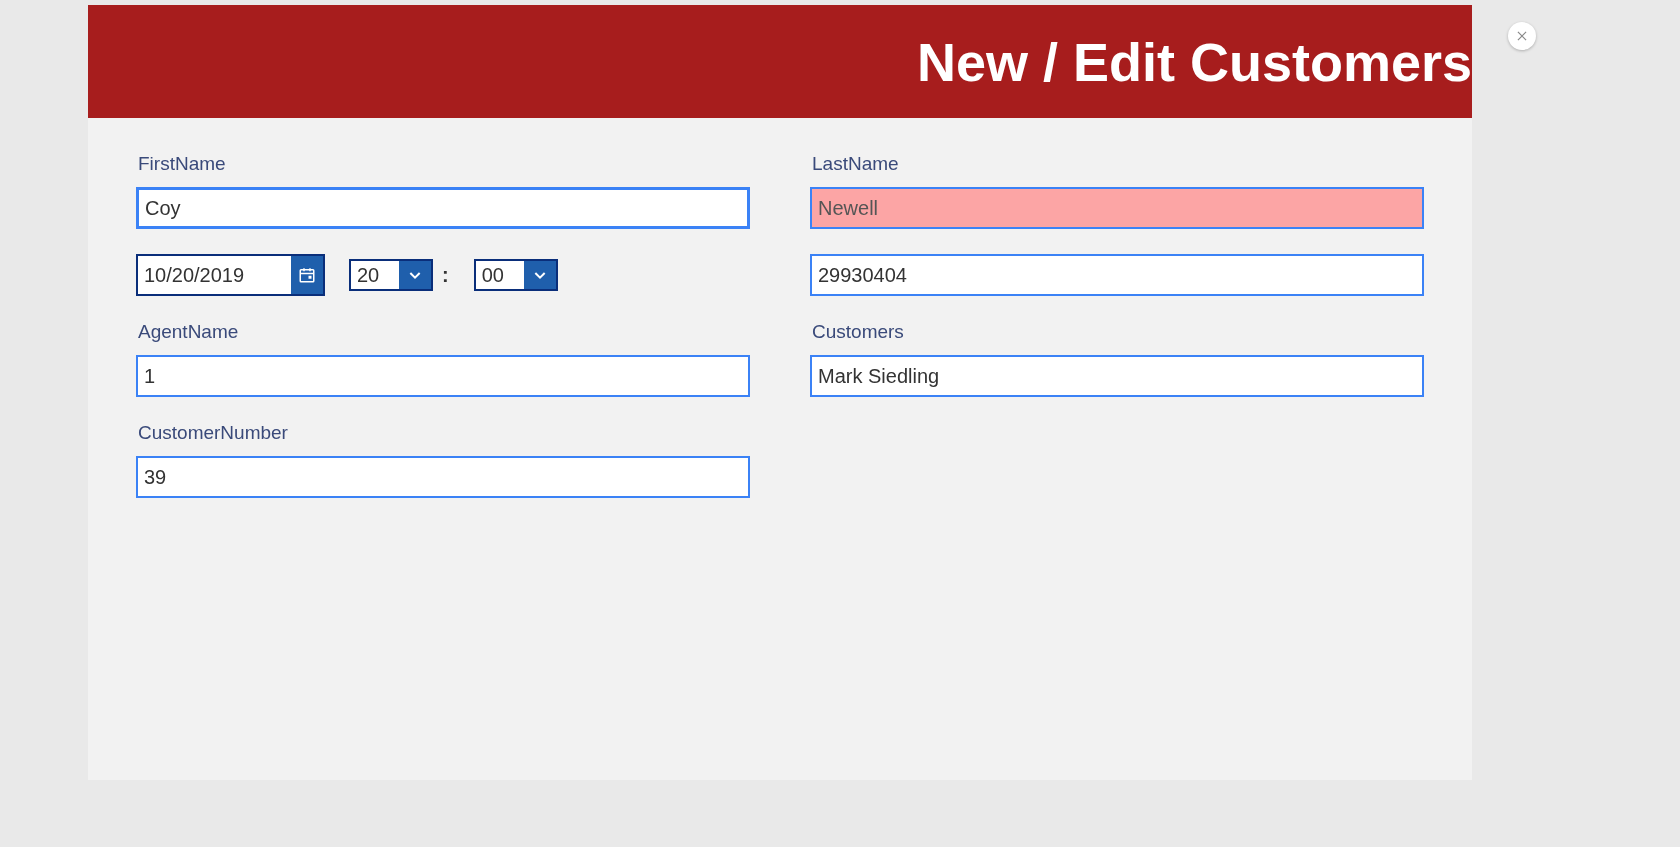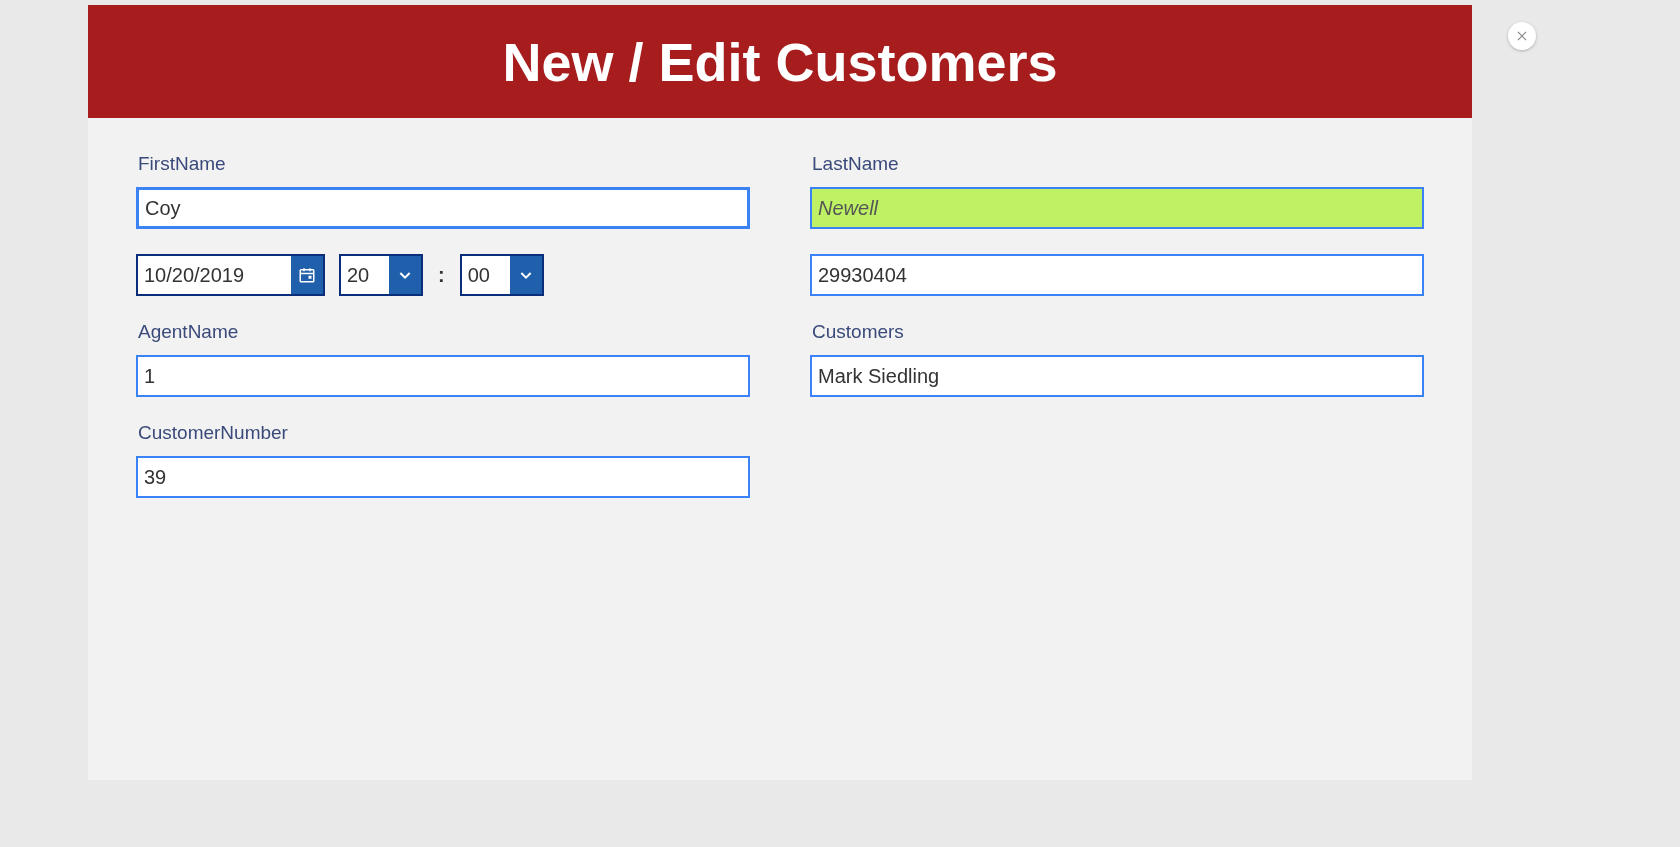--- a/index.html
+++ b/index.html
@@ -18,21 +18,21 @@
       width: 1384px;
       height: 775px;
       background: #f2f2f2;
       box-shadow: none;
     }
     .dialog-header {
       background: #a71d1d;
       height: 113px;
       display: flex;
       align-items: center;
-      justify-content: center;
+      justify-content: flex-end;
     }
     .dialog-title {
       color: #ffffff;
       font-size: 54px;
       font-weight: 700;
     }
     .close-btn {
       position: absolute;
       top: 22px;
       right: 18px;
@@ -74,28 +74,27 @@
       font-size: 20px;
       color: #333;
       padding: 0 6px;
       outline: none;
       font-family: inherit;
     }
     .text-input.focused {
       border-width: 3px;
     }
     .text-input.highlight {
-      background: #bef264;
+      background: #fca5a5;
       color: #555;
-      font-style: italic;
     }
     .date-row {
       display: flex;
       align-items: center;
-      gap: 14px;
+      gap: 8px;
     }
     .date-wrap {
       display: flex;
       height: 42px;
       border: 2px solid #0a2e7a;
     }
     .date-input {
       width: 153px;
       border: none;
       background: #ffffff;
@@ -109,22 +108,23 @@
       width: 32px;
       background: #1f5fac;
       display: flex;
       align-items: center;
       justify-content: center;
       cursor: pointer;
     }
     .cal-btn svg { width: 18px; height: 18px; }
     .select-wrap {
       display: flex;
-      height: 42px;
+      height: 32px;
       border: 2px solid #0a2e7a;
+      margin-left: 16px;
     }
     .select-val {
       width: 48px;
       background: #ffffff;
       display: flex;
       align-items: center;
       padding-left: 6px;
       font-size: 20px;
       color: #333;
     }

